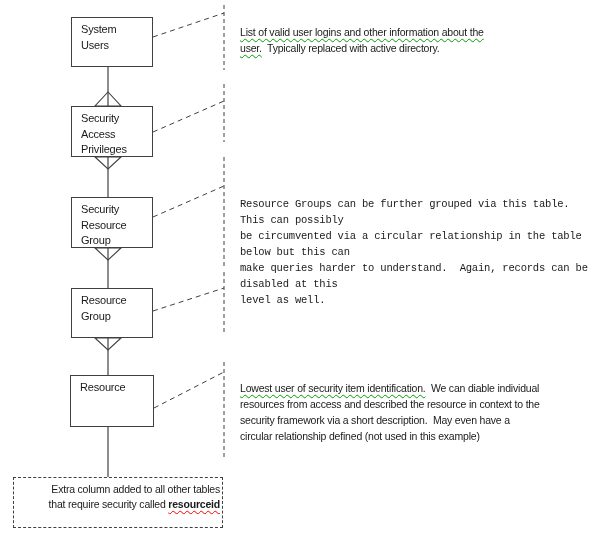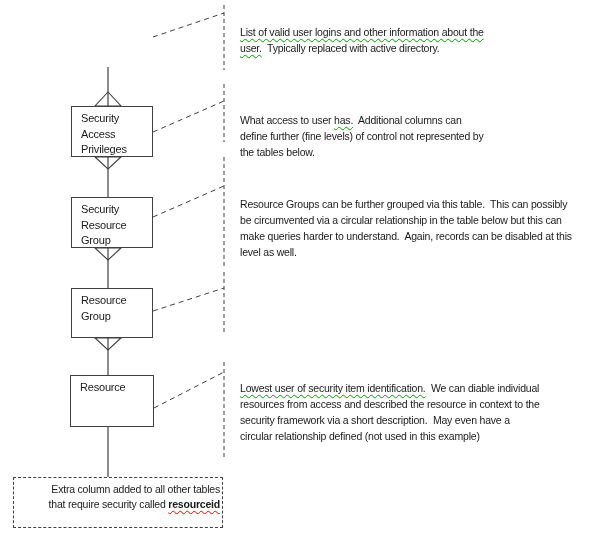--- a/index.html
+++ b/index.html
@@ -28,21 +28,21 @@
   #entity-3{top:197px;height:51px;}
   #entity-4{top:288px;height:50px;}
   #entity-5{top:375px;height:52px;left:70px;width:84px;}
   .annotation{
     position:absolute;left:240px;width:358px;z-index:2;
     font-size:10.5px;line-height:16px;letter-spacing:-0.2px;
     white-space:pre-line;
   }
   #annotation-1{top:8px;}
   #annotation-2{top:96px;}
-  #annotation-3{top:180px;}
+  #annotation-3{top:180px;font-family:Liberation Mono, monospace;}
   #annotation-4{top:276px;}
   #annotation-5{top:364px;}
   .grammar{
     text-decoration:underline wavy var(--grammar);
     text-decoration-thickness:1px;text-underline-offset:2px;
     text-decoration-skip-ink:none;
   }
   .spelling{
     text-decoration:underline wavy var(--spelling);
     text-decoration-thickness:1px;text-underline-offset:2px;
@@ -80,38 +80,35 @@
     <line x1="153" y1="311" x2="224" y2="288" stroke-width="1" stroke-dasharray="5 4"></line>
     <line x1="154" y1="408" x2="224" y2="372" stroke-width="1" stroke-dasharray="5 4"></line>
 
     <line x1="224" y1="5" x2="224" y2="70" stroke-width="1" stroke-dasharray="4 3"></line>
     <line x1="224" y1="84" x2="224" y2="142" stroke-width="1" stroke-dasharray="4 3"></line>
     <line x1="224" y1="157" x2="224" y2="266" stroke-width="1" stroke-dasharray="4 3"></line>
     <line x1="224" y1="272" x2="224" y2="332" stroke-width="1" stroke-dasharray="4 3"></line>
     <line x1="224" y1="362" x2="224" y2="458" stroke-width="1" stroke-dasharray="4 3"></line>
   </svg>
 
+  <div id="entity-1" class="entity">System
+Users</div>
   <div id="entity-2" class="entity">Security
 Access
 Privileges</div>
   <div id="entity-3" class="entity">Security
 Resource
 Group</div>
   <div id="entity-4" class="entity">Resource
 Group</div>
   <div id="entity-5" class="entity">Resource</div>
 
   <div id="annotation-1" class="annotation">
     <span class="grammar">List of valid user logins and other information about the
 user.</span><span>&nbsp; Typically replaced with active directory.</span>
-  </div>
-  <div id="annotation-2" class="annotation">
-    <span>What access to user </span><span class="grammar">has.</span><span>&nbsp; Additional columns can
-define further (fine levels) of control not represented by
-the tables below.</span>
   </div>
   <div id="annotation-3" class="annotation">
     <span>Resource Groups can be further grouped via this table.&nbsp; This can possibly
 be circumvented via a circular relationship in the table below but this can
 make queries harder to understand.&nbsp; Again, records can be disabled at this
 level as well.</span>
   </div>
   <div id="annotation-5" class="annotation">
     <span class="grammar">Lowest user of security item identification.</span><span>&nbsp; We can diable individual
 resources from access and described the resource in context to the

